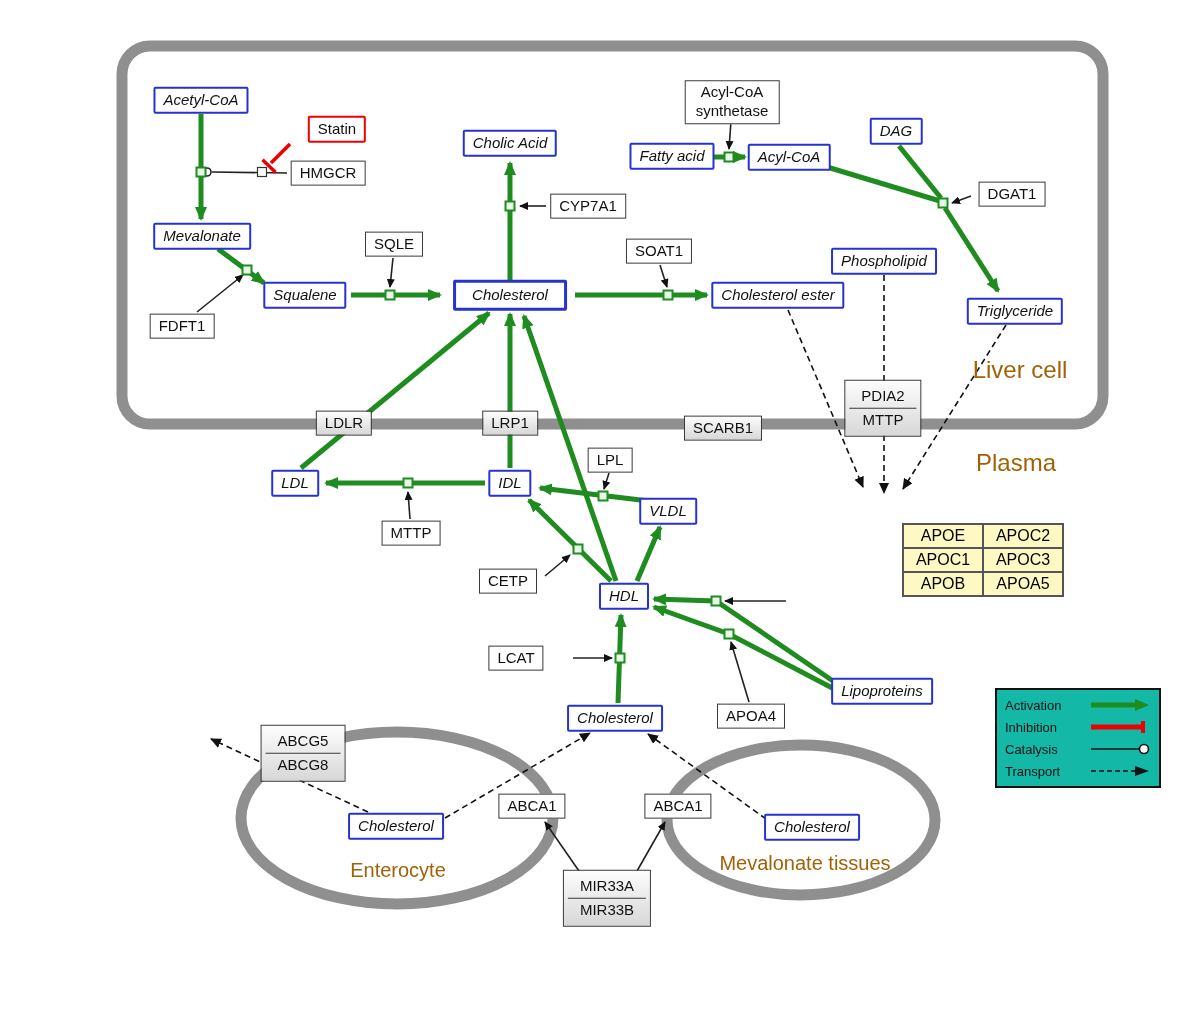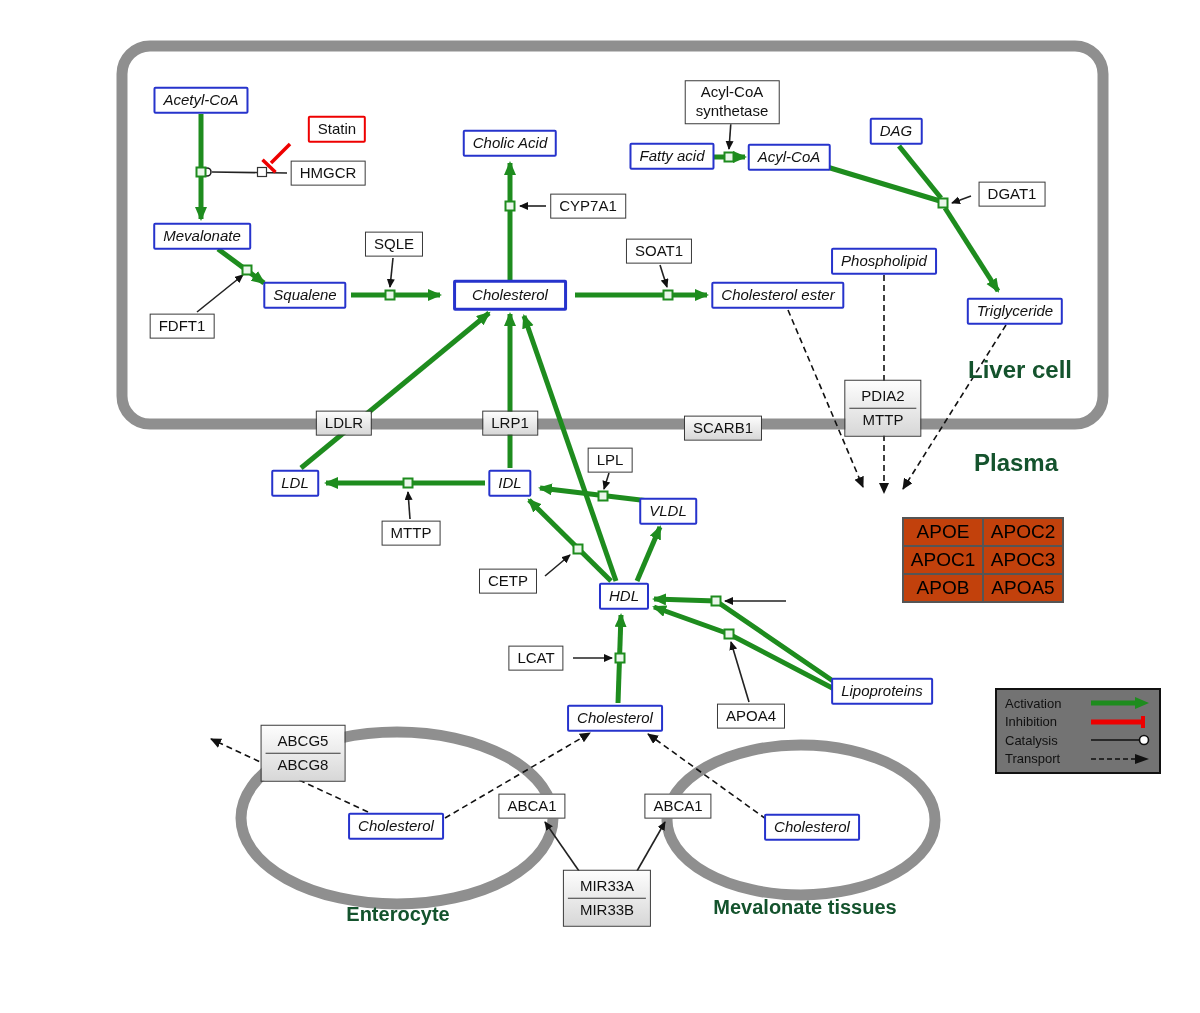--- a/index.html
+++ b/index.html
@@ -12,29 +12,29 @@
   .met{border:2.5px solid #2633cc;font-style:italic;}
   .met.wide{padding:3px 16px;border-width:3px;}
   .enz{border:1.5px solid #3a3a3a;border-radius:0;}
   .red{border:2.5px solid #ee0000;margin-left:48px;}
   .gray{background:linear-gradient(#fdfdfd,#d7d7d7);}
   .stack{padding:4px;}
   .stack .row{padding:2px 12px;border-bottom:1px solid #3a3a3a;}
   .stack .row:last-child{border-bottom:none;}
   .twoline{padding:2px 10px;}
   .twoline div{padding:0;}
-  .comp-label{position:absolute;transform:translate(-50%,-50%);color:#14532d;font-weight:bold;
+  .comp-label{position:absolute;transform:translate(-50%,-50%);color:#a16207;font-weight:normal;
               z-index:2;white-space:nowrap;}
   .big{font-size:24px;}
-  .mid{font-size:20px;margin-top:44px;}
+  .mid{font-size:20px;}
   .apo-grid{position:absolute;transform:translate(-50%,-50%);display:grid;
             grid-template-columns:80px 80px;z-index:3;background:#fff;border:1px solid #555;}
-  .apo-grid .cell{border:1px solid #555;padding:2px 0;text-align:center;font-size:19px;background:#c2410c;}
-  #legend{position:absolute;left:995px;top:688px;width:166px;height:86px;border:2.5px solid #111;
-          background:#737373;z-index:3;display:flex;flex-direction:column;justify-content:space-around;
+  .apo-grid .cell{border:1px solid #555;padding:2px 0;text-align:center;font-size:16px;background:#fef9c3;}
+  #legend{position:absolute;left:995px;top:688px;width:166px;height:100px;border:2.5px solid #111;
+          background:#14b8a6;z-index:3;display:flex;flex-direction:column;justify-content:space-around;
           padding:4px 8px;box-sizing:border-box;}
   .lrow{display:flex;align-items:center;justify-content:space-between;}
   .lrow .llabel{font-size:13px;color:#111;}
 </style>
 </head>
 <body>
 
 <div id="stage">
 
   <svg id="edges" width="1200" height="1013" viewBox="0 0 1200 1013">
@@ -162,21 +162,21 @@
   <div class="node enz" style="left:588px;top:206px">CYP7A1</div>
   <div class="node enz" style="left:659px;top:251px">SOAT1</div>
   <div class="node enz twoline" style="left:732px;top:102px">
     <div>Acyl-CoA</div>
     <div>synthetase</div>
   </div>
   <div class="node enz" style="left:1012px;top:194px">DGAT1</div>
   <div class="node enz" style="left:610px;top:460px">LPL</div>
   <div class="node enz" style="left:411px;top:533px">MTTP</div>
   <div class="node enz" style="left:508px;top:581px">CETP</div>
-  <div class="node enz" style="left:536px;top:658px">LCAT</div>
+  <div class="node enz" style="left:516px;top:658px">LCAT</div>
   <div class="node enz" style="left:751px;top:716px">APOA4</div>
   <div class="node enz" style="left:532px;top:806px">ABCA1</div>
   <div class="node enz" style="left:678px;top:806px">ABCA1</div>
 
   <div class="node enz gray" style="left:344px;top:423px">LDLR</div>
   <div class="node enz gray" style="left:510px;top:423px">LRP1</div>
   <div class="node enz gray" style="left:723px;top:428px">SCARB1</div>
 
   <div class="node enz gray stack" style="left:883px;top:408px">
     <div class="row">PDIA2</div>

